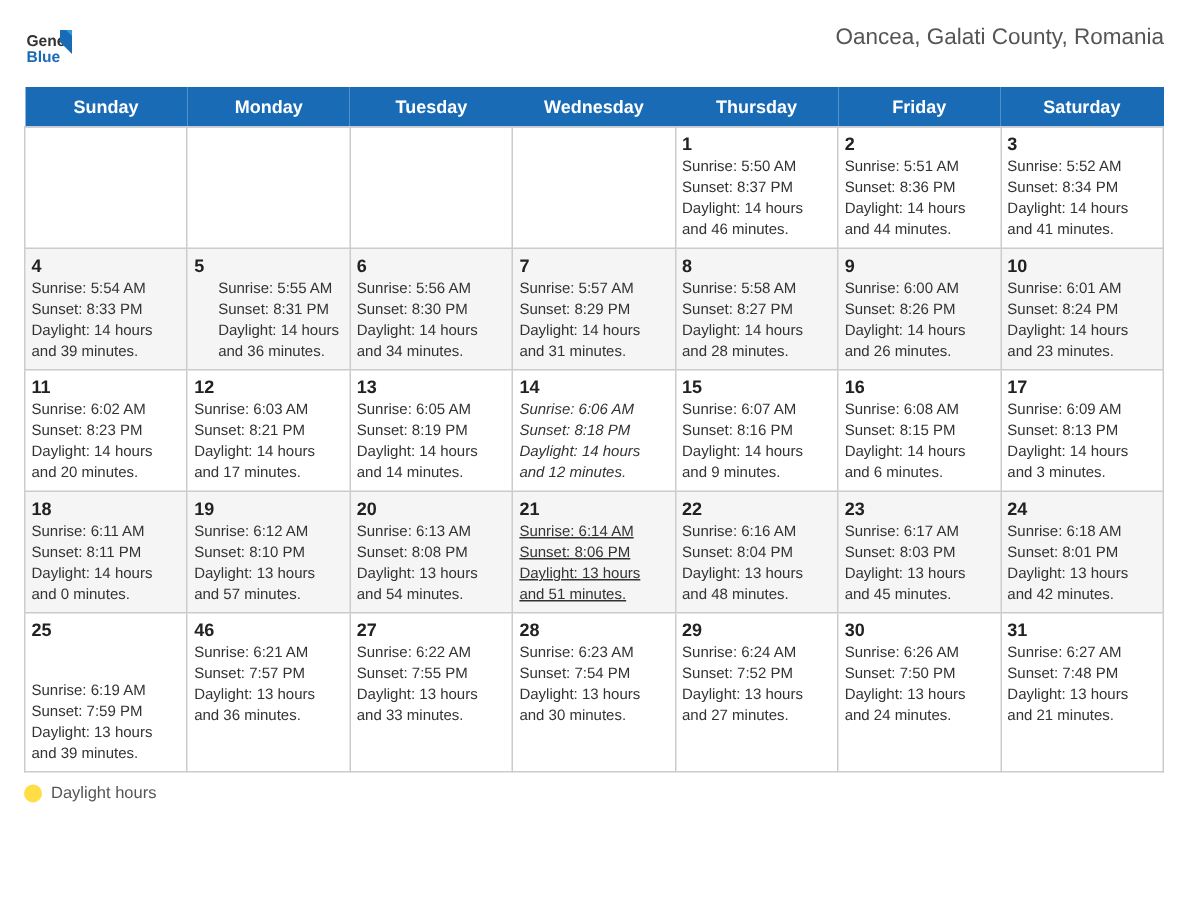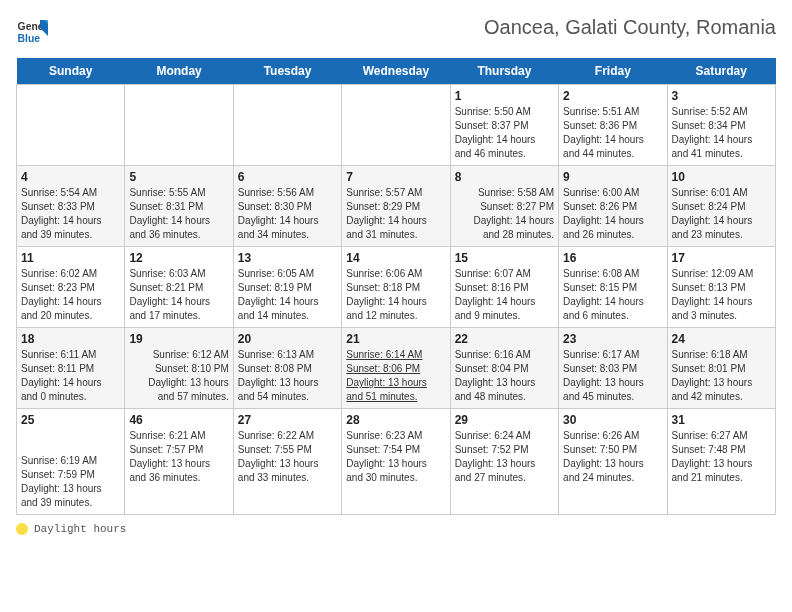--- a/index.html
+++ b/index.html
@@ -32,21 +32,21 @@
     }
     .title-block {
       text-align: right;
     }
     .main-title {
       font-size: 36px;
       font-weight: normal;
       color: #333;
     }
     .subtitle {
-      font-size: 20px;
+      font-size: 15px;
       color: #555;
     }
     .calendar {
       width: 100%;
       border-collapse: collapse;
       font-size: 10.5px;
     }
     .calendar th {
       background: #1a6bb5;
       color: #fff;
@@ -80,21 +80,20 @@
     .empty-cell {
       background: #fff !important;
     }
     .footer {
       margin-top: 8px;
       font-size: 11px;
       color: #555;
       display: flex;
       align-items: center;
       gap: 6px;
-      font-family: Liberation Mono, monospace;
     }
     .footer-dot {
       width: 12px;
       height: 12px;
       background: #ffdd44;
       border-radius: 50%;
       display: inline-block;
     }
   </style>
 </head>
@@ -155,39 +154,39 @@
       </tr>
       <tr>
         <td>
           <div class="day-num">4</div>
           <div class="day-info" style="white-space: pre-line;">Sunrise: 5:54 AM
 Sunset: 8:33 PM
 Daylight: 14 hours and 39 minutes.</div>
         </td>
         <td>
           <div class="day-num">5</div>
-          <div class="day-info" style="white-space: pre-line;">Sunrise: 5:55 AM
+          <div class="day-info" style="white-space: pre-line; margin-left: 16px;">Sunrise: 5:55 AM
 Sunset: 8:31 PM
 Daylight: 14 hours and 36 minutes.</div>
         </td>
         <td>
           <div class="day-num">6</div>
           <div class="day-info" style="white-space: pre-line;">Sunrise: 5:56 AM
 Sunset: 8:30 PM
 Daylight: 14 hours and 34 minutes.</div>
         </td>
         <td>
           <div class="day-num">7</div>
           <div class="day-info" style="white-space: pre-line;">Sunrise: 5:57 AM
 Sunset: 8:29 PM
 Daylight: 14 hours and 31 minutes.</div>
         </td>
         <td>
           <div class="day-num">8</div>
-          <div class="day-info" style="white-space: pre-line; text-align: right;">Sunrise: 5:58 AM
+          <div class="day-info" style="white-space: pre-line;">Sunrise: 5:58 AM
 Sunset: 8:27 PM
 Daylight: 14 hours and 28 minutes.</div>
         </td>
         <td>
           <div class="day-num">9</div>
           <div class="day-info" style="white-space: pre-line;">Sunrise: 6:00 AM
 Sunset: 8:26 PM
 Daylight: 14 hours and 26 minutes.</div>
         </td>
         <td>
@@ -211,53 +210,53 @@
 Daylight: 14 hours and 17 minutes.</div>
         </td>
         <td>
           <div class="day-num">13</div>
           <div class="day-info" style="white-space: pre-line;">Sunrise: 6:05 AM
 Sunset: 8:19 PM
 Daylight: 14 hours and 14 minutes.</div>
         </td>
         <td>
           <div class="day-num">14</div>
-          <div class="day-info" style="white-space: pre-line;">Sunrise: 6:06 AM
+          <div class="day-info" style="white-space: pre-line; font-style: italic;">Sunrise: 6:06 AM
 Sunset: 8:18 PM
 Daylight: 14 hours and 12 minutes.</div>
         </td>
         <td>
           <div class="day-num">15</div>
           <div class="day-info" style="white-space: pre-line;">Sunrise: 6:07 AM
 Sunset: 8:16 PM
 Daylight: 14 hours and 9 minutes.</div>
         </td>
         <td>
           <div class="day-num">16</div>
           <div class="day-info" style="white-space: pre-line;">Sunrise: 6:08 AM
 Sunset: 8:15 PM
 Daylight: 14 hours and 6 minutes.</div>
         </td>
         <td>
           <div class="day-num">17</div>
-          <div class="day-info" style="white-space: pre-line;">Sunrise: 12:09 AM
+          <div class="day-info" style="white-space: pre-line;">Sunrise: 6:09 AM
 Sunset: 8:13 PM
 Daylight: 14 hours and 3 minutes.</div>
         </td>
       </tr>
       <tr>
         <td>
           <div class="day-num">18</div>
           <div class="day-info" style="white-space: pre-line;">Sunrise: 6:11 AM
 Sunset: 8:11 PM
 Daylight: 14 hours and 0 minutes.</div>
         </td>
         <td>
           <div class="day-num">19</div>
-          <div class="day-info" style="white-space: pre-line; text-align: right;">Sunrise: 6:12 AM
+          <div class="day-info" style="white-space: pre-line;">Sunrise: 6:12 AM
 Sunset: 8:10 PM
 Daylight: 13 hours and 57 minutes.</div>
         </td>
         <td>
           <div class="day-num">20</div>
           <div class="day-info" style="white-space: pre-line;">Sunrise: 6:13 AM
 Sunset: 8:08 PM
 Daylight: 13 hours and 54 minutes.</div>
         </td>
         <td>

